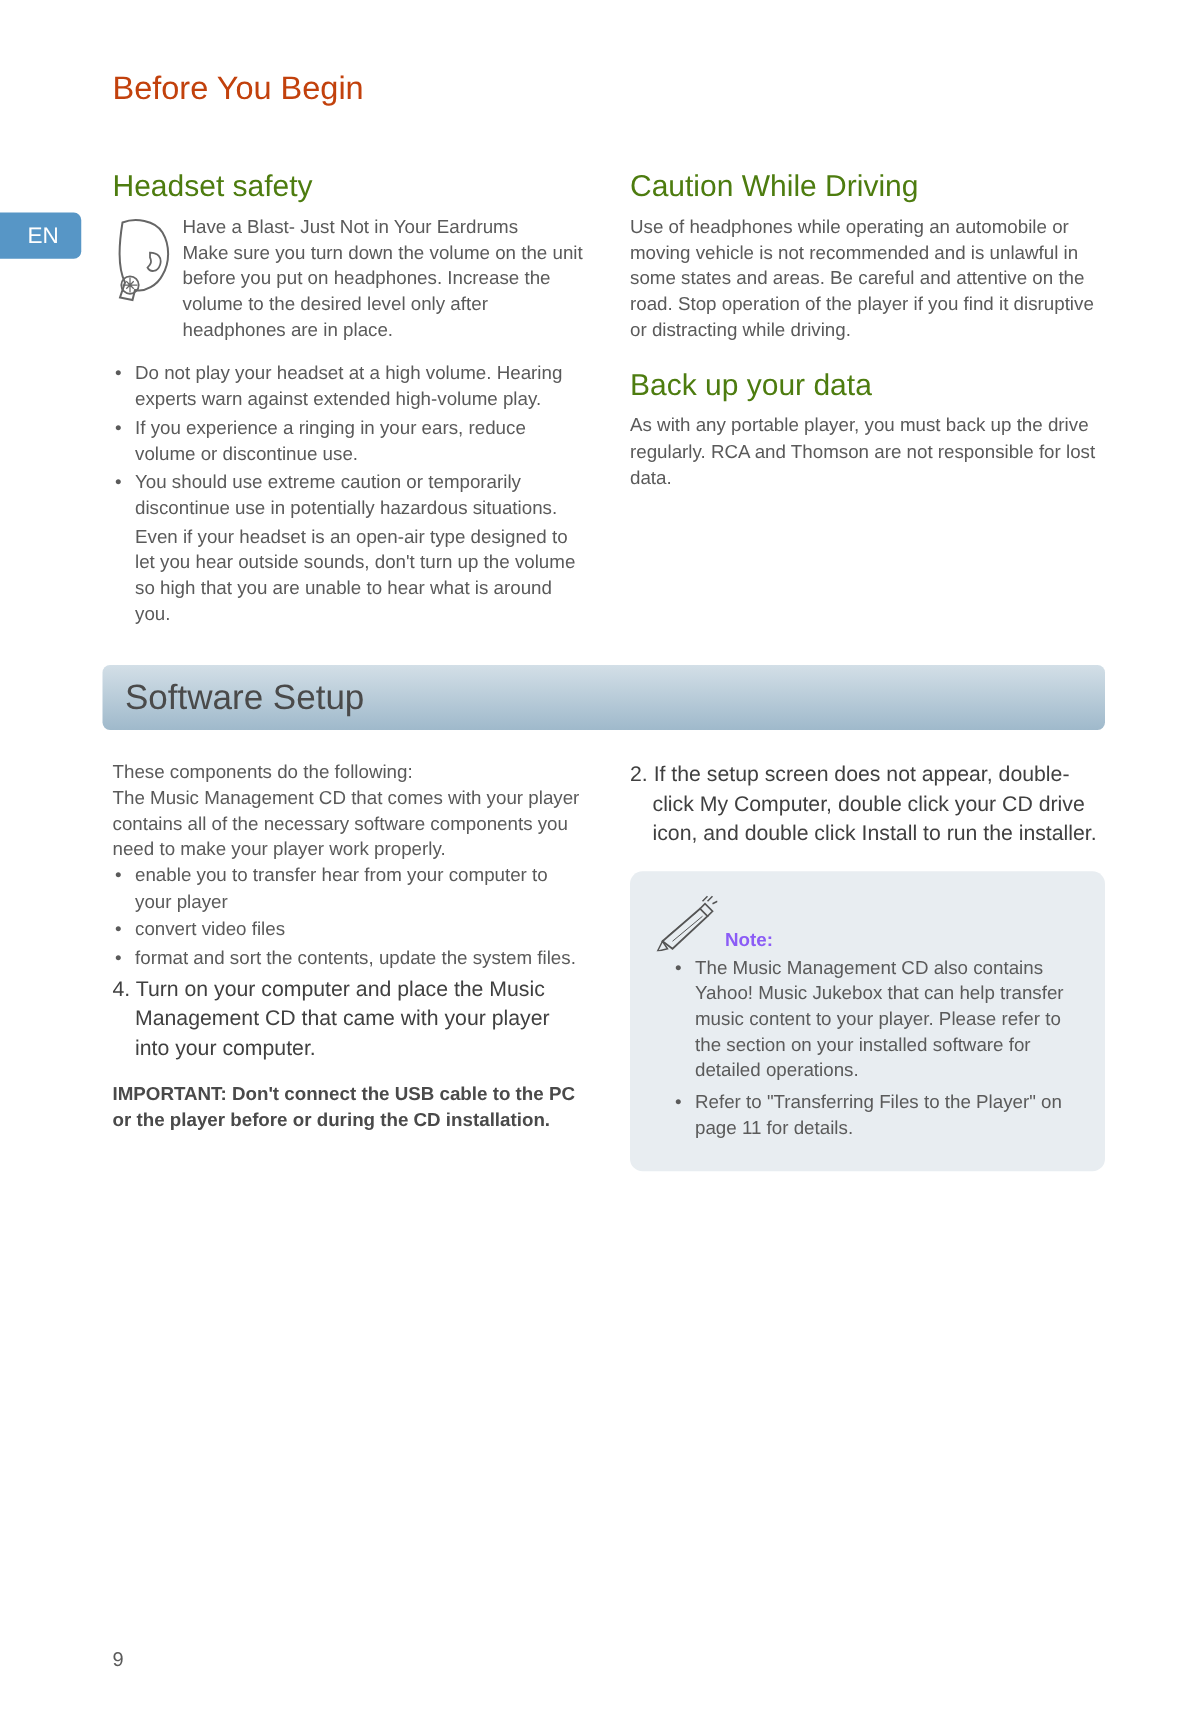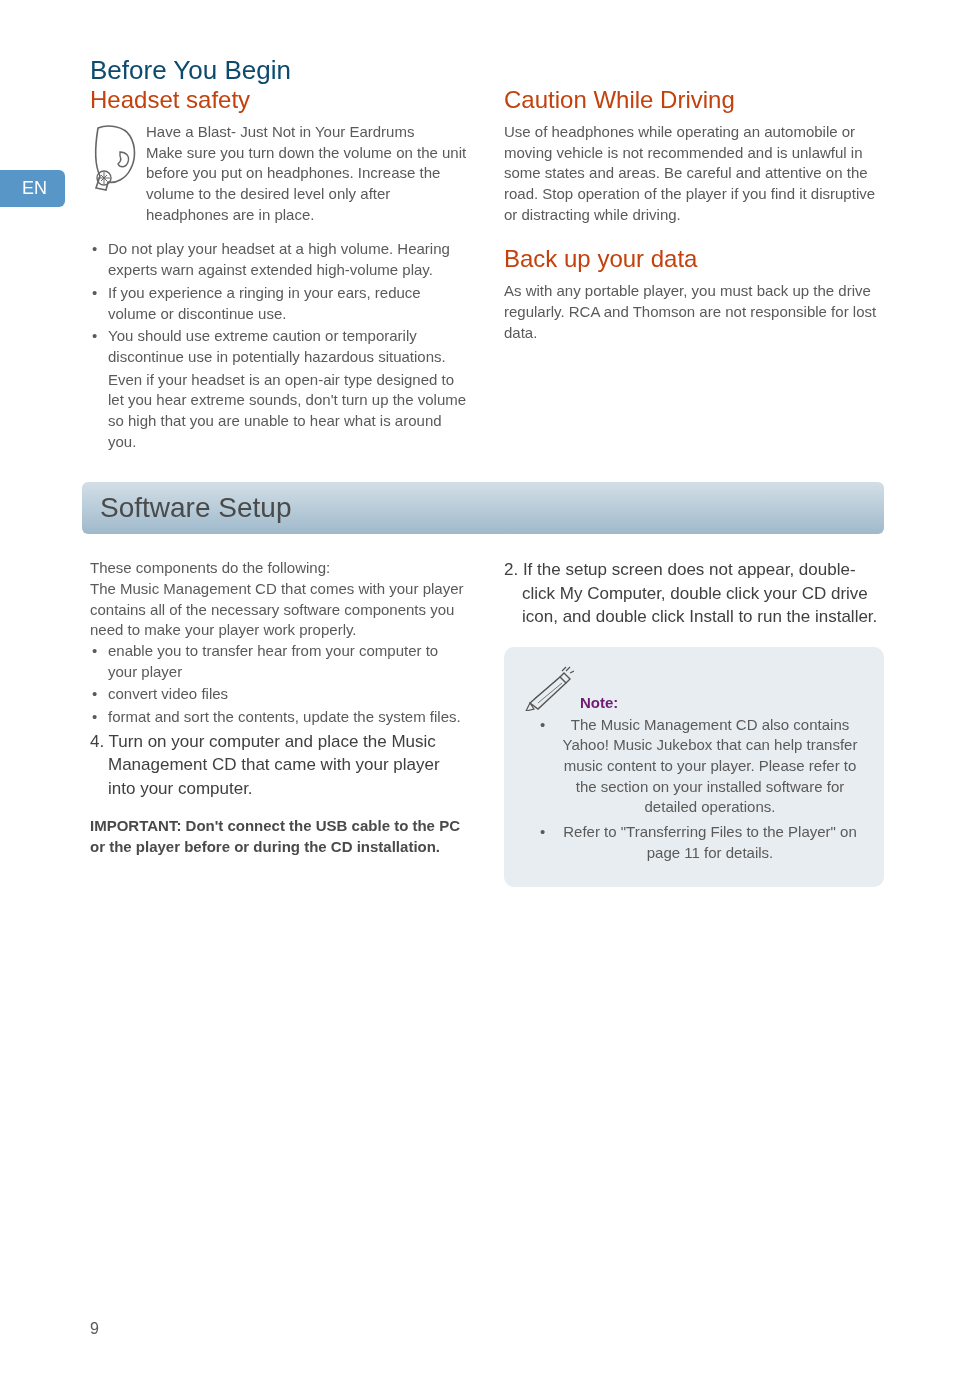--- a/index.html
+++ b/index.html
@@ -10,21 +10,22 @@
       color: #4a4a4a;
       background: #fff;
       position: relative;
     }
     .content {
       padding: 55px 70px 40px 90px;
     }
     .page-title {
       font-size: 26px;
       font-weight: 400;
-      color: #0c4a6e;
+      color: #c2410c;
+      margin-bottom: 50px;
     }
     .lang-tab {
       position: absolute;
       left: 0;
       top: 170px;
       background: #5796c6;
       color: #fff;
       font-weight: normal;
       font-size: 18px;
       padding: 8px 18px 8px 22px;
@@ -32,21 +33,21 @@
     }
     .two-col {
       display: flex;
       gap: 34px;
       margin-bottom: 30px;
     }
     .col { flex: 1; }
     .col h2 {
       font-size: 24px;
       font-weight: 400;
-      color: #c2410c;
+      color: #4d7c0f;
       margin-bottom: 8px;
     }
     .headset-row { display: flex; margin-bottom: 14px; }
     .headset-icon { width: 56px; height: 70px; flex-shrink: 0; }
     .body-text { font-size: 15px; line-height: 1.38; color: #5a5a5a; }
     ul.bullets { list-style: none; padding-left: 0; }
     ul.bullets li { position: relative; padding-left: 18px; font-size: 15px; line-height: 1.38; color: #5a5a5a; margin-bottom: 2px; }
     ul.bullets > li::before { content: "•"; position: absolute; left: 2px; top: 0; }
     .after-bullets { font-size: 15px; line-height: 1.38; color: #5a5a5a; padding-left: 18px; }
     .section-bar {
@@ -61,22 +62,22 @@
       color: #4a4a4a;
     }
     .note-box {
       background: #e8edf1;
       border-radius: 10px;
       padding: 18px 20px 20px 20px;
       margin-top: 18px;
     }
     .note-row { display: flex; align-items: flex-end; gap: 6px; }
     .note-icon { width: 50px; height: 46px; flex-shrink: 0; }
-    .note-title { font-weight: bold; font-size: 15px; color: #701a75; }
-    .note-box ul { list-style: none; padding-left: 16px; margin-top: 4px; text-align: center; }
+    .note-title { font-weight: bold; font-size: 15px; color: #8b5cf6; }
+    .note-box ul { list-style: none; padding-left: 16px; margin-top: 4px; }
     .note-box li { position: relative; padding-left: 16px; font-size: 15px; line-height: 1.38; color: #5a5a5a; margin-bottom: 4px; }
     .note-box li::before { content: "•"; position: absolute; left: 0; }
     .sub-h { font-size: 22px; font-weight: 400; color: #4a4a4a; margin-top: 18px; margin-bottom: 8px; }
     .numbered { font-size: 17px; line-height: 1.38; color: #404040; padding-left: 18px; text-indent: -18px; }
     .bold-block { font-size: 15px; line-height: 1.38; color: #4a4a4a; font-weight: bold; margin-top: 16px; }
     .pagenum { position: absolute; left: 90px; bottom: 36px; font-size: 16px; color: #5a5a5a; }
     .mt { margin-top: 20px; }
   </style>
 </head>
 <body>
@@ -100,21 +101,21 @@
         <div>
           <div class="body-text">Have a Blast- Just Not in Your Eardrums</div>
           <div class="body-text">Make sure you turn down the volume on the unit before you put on headphones. Increase the volume to the desired level only after headphones are in place.</div>
         </div>
       </div>
       <ul class="bullets">
         <li>Do not play your headset at a high volume. Hearing experts warn against extended high-volume play.</li>
         <li>If you experience a ringing in your ears, reduce volume or discontinue use.</li>
         <li>You should use extreme caution or temporarily discontinue use in potentially hazardous situations.</li>
       </ul>
-      <div class="after-bullets">Even if your headset is an open-air type designed to let you hear extreme sounds, don't turn up the volume so high that you are unable to hear what is around you.</div>
+      <div class="after-bullets">Even if your headset is an open-air type designed to let you hear outside sounds, don't turn up the volume so high that you are unable to hear what is around you.</div>
     </div>
 
     <div class="col">
       <h2>Caution While Driving</h2>
       <div class="body-text">Use of headphones while operating an automobile or moving vehicle is not recommended and is unlawful in some states and areas. Be careful and attentive on the road. Stop operation of the player if you find it disruptive or distracting while driving.</div>
       <h2 class="mt">Back up your data</h2>
       <div class="body-text">As with any portable player, you must back up the drive regularly. RCA and Thomson are not responsible for lost data.</div>
     </div>
   </div>
 

